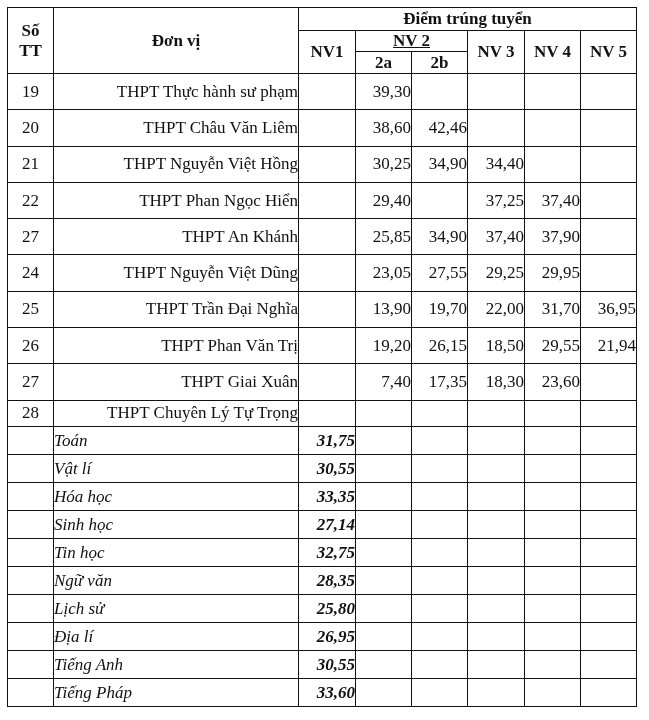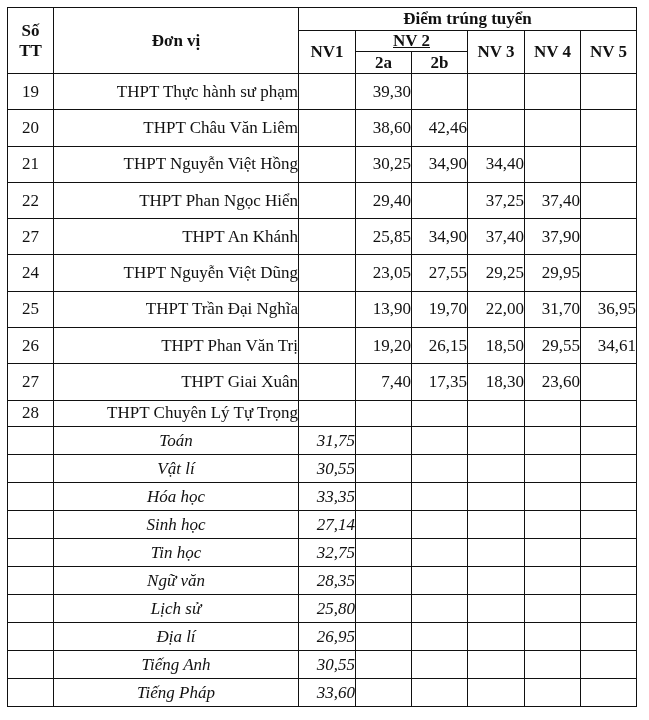--- a/index.html
+++ b/index.html
@@ -17,22 +17,22 @@
   th { font-weight: bold; text-align: center; }
   .h1 { height: 22px; font-size: 17px; }
   .h2 { height: 19px; text-decoration: underline; }
   .h3 { height: 21px; }
   tr.school td { height: 35.3px; }
   tr.school28 td { height: 25.6px; }
   tr.subject td { height: 27px; }
   td.stt { text-align: center; }
   td.name { text-align: right; padding-left: 7px; margin-left: 12px; }
   td.num { text-align: right; padding-right: 5px; }
-  td.subj { font-style: italic; text-align: center; padding-left: 7px; }
-  td.subjnum { font-style: italic; text-align: right; padding-right: 5px; }
+  td.subj { font-style: italic; text-align: left; padding-left: 7px; }
+  td.subjnum { font-style: italic; text-align: right; padding-right: 5px; font-weight: bold; }
 </style>
 </head>
 <body>
 
 <table class="scores">
   <colgroup>
     <col style="width:46px">
     <col style="width:245px">
     <col style="width:57px">
     <col style="width:56px">
@@ -134,21 +134,21 @@
       <td class="num">36,95</td>
     </tr>
     <tr class="school">
       <td class="stt">26</td>
       <td class="name">THPT Phan Văn Trị</td>
       <td class="num"></td>
       <td class="num">19,20</td>
       <td class="num">26,15</td>
       <td class="num">18,50</td>
       <td class="num">29,55</td>
-      <td class="num">34,61</td>
+      <td class="num">21,94</td>
     </tr>
     <tr class="school">
       <td class="stt">27</td>
       <td class="name">THPT Giai Xuân</td>
       <td class="num"></td>
       <td class="num">7,40</td>
       <td class="num">17,35</td>
       <td class="num">18,30</td>
       <td class="num">23,60</td>
       <td class="num"></td>

